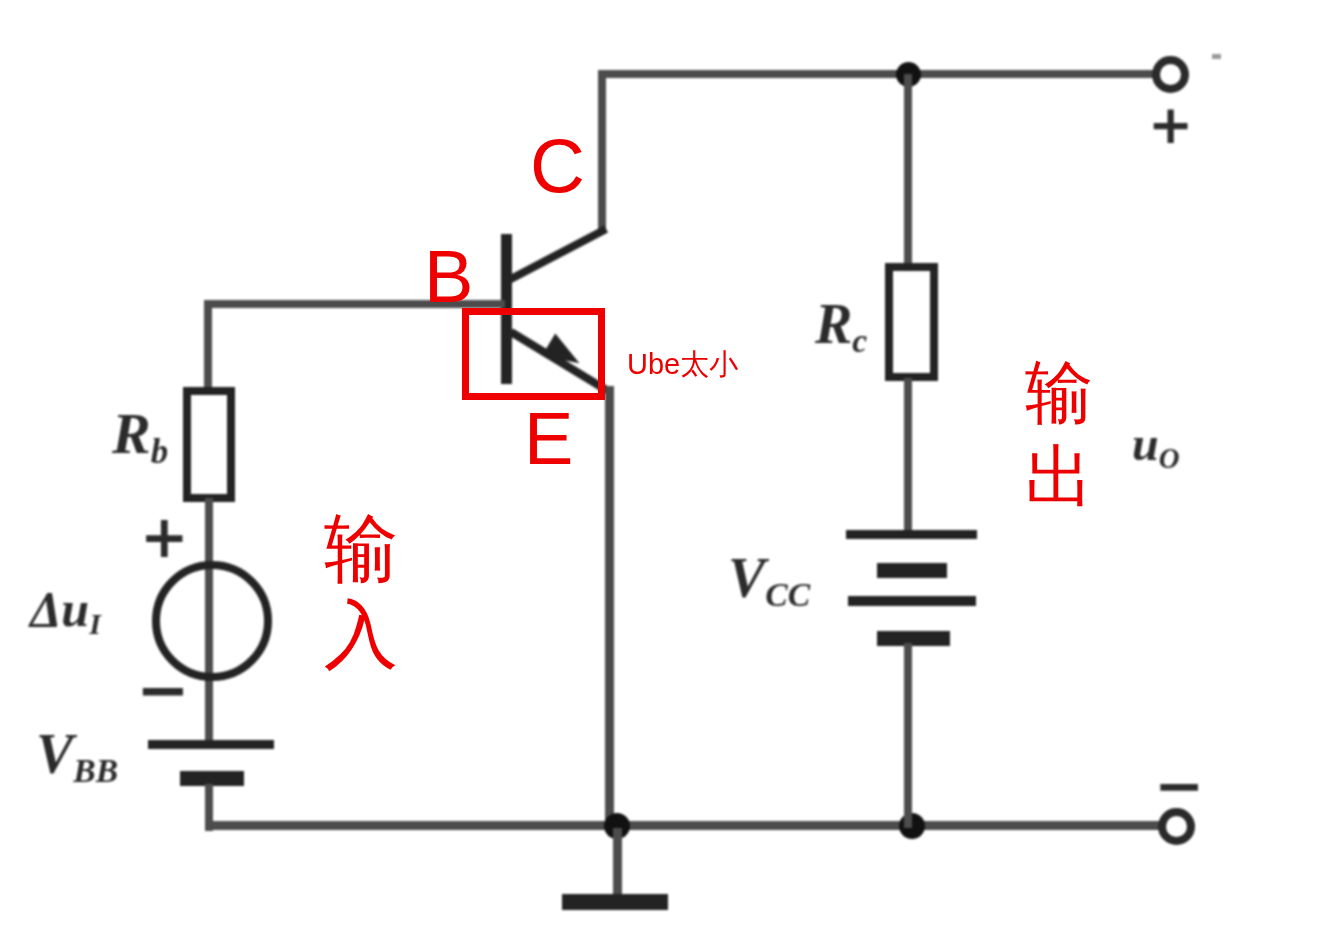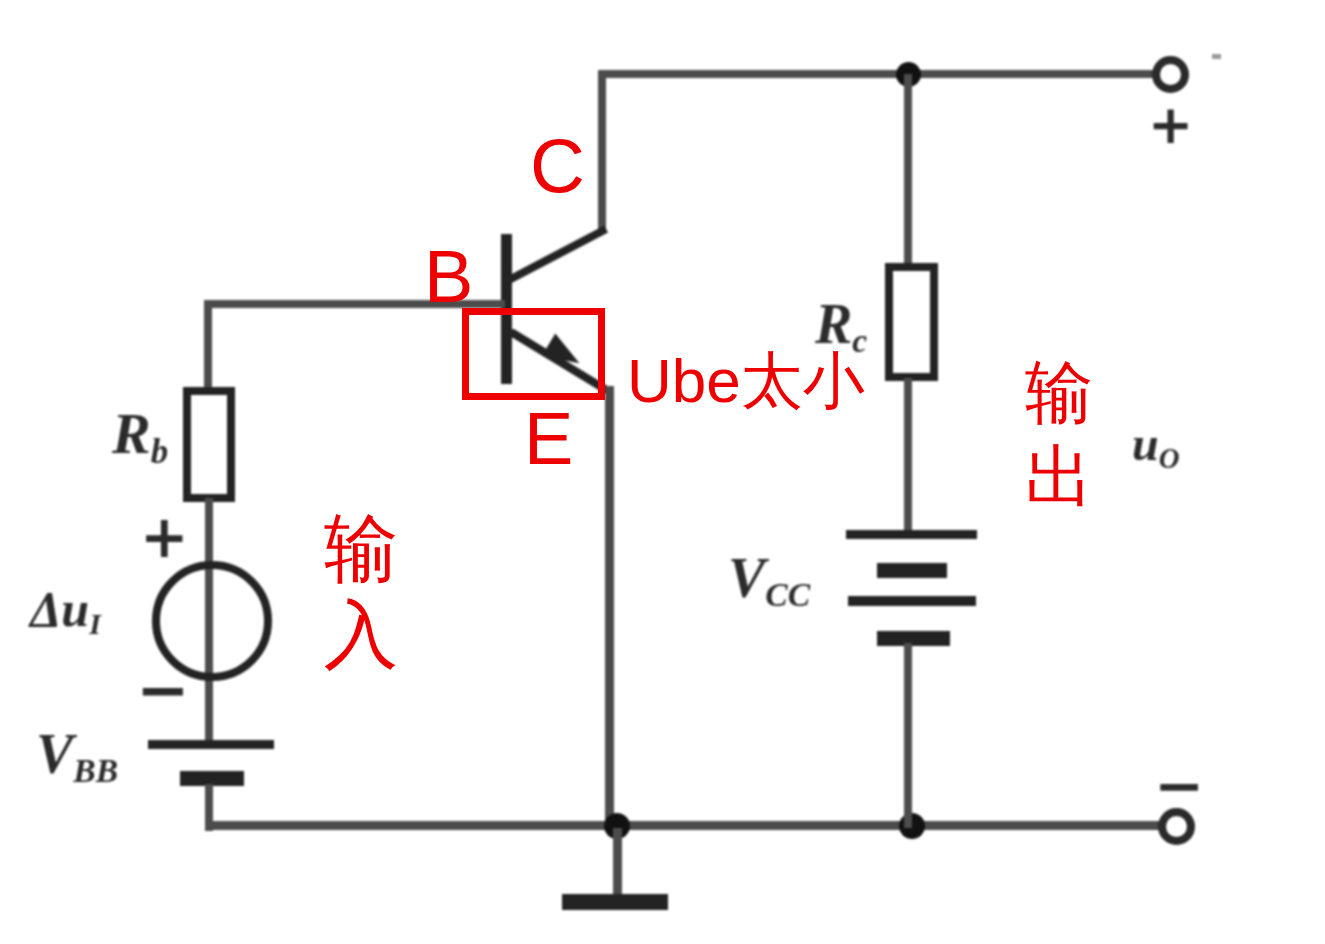--- a/index.html
+++ b/index.html
@@ -98,21 +98,21 @@
     <div class="abs blklabel" style="left:1132px;top:420px;font-size:48px;">
       <span>u</span><span class="sb">O</span>
     </div>
   </div>
 
   <div id="annotations">
     <span class="abs red" style="left:530px;top:128px;font-size:76px;">C</span>
     <span class="abs red" style="left:424px;top:240px;font-size:74px;">B</span>
     <span class="abs red" style="left:524px;top:402px;font-size:74px;">E</span>
     <div class="abs redbox" style="left:462px;top:308px;width:143px;height:92px;"></div>
-    <span class="abs red" style="left:627px;top:350px;font-size:62px;">Ube太小</span>
+    <span class="abs red" style="left:627px;top:350px;font-size:29px;">Ube太小</span>
 
     <div class="abs red vtext" style="left:318px;top:506px;width:86px;font-size:74px;line-height:86px;">
       <div>输</div>
       <div>入</div>
     </div>
     <div class="abs red vtext" style="left:1018px;top:350px;width:82px;font-size:68px;line-height:84px;">
       <div>输</div>
       <div>出</div>
     </div>
   </div>

